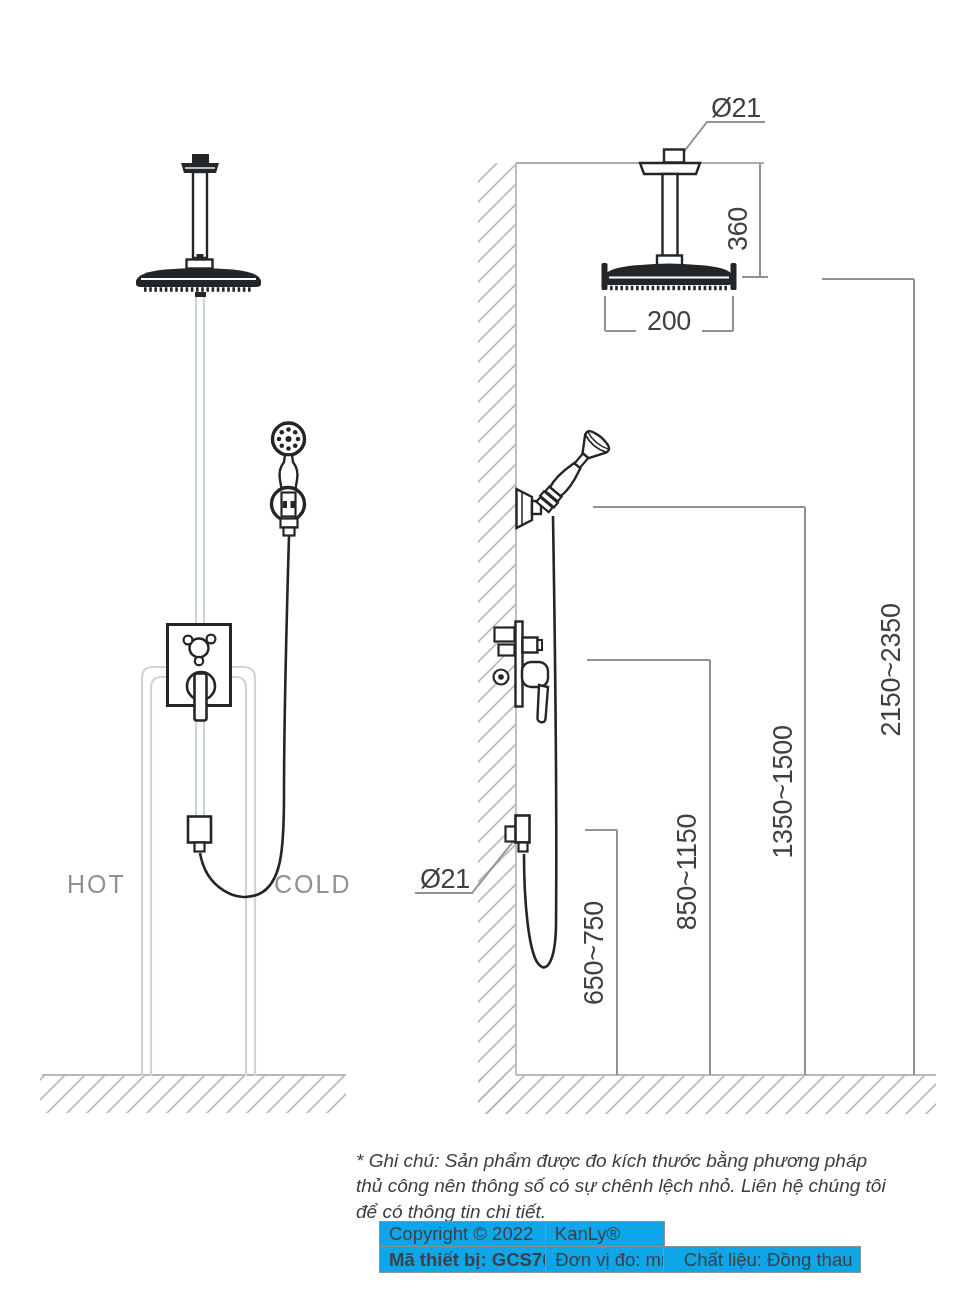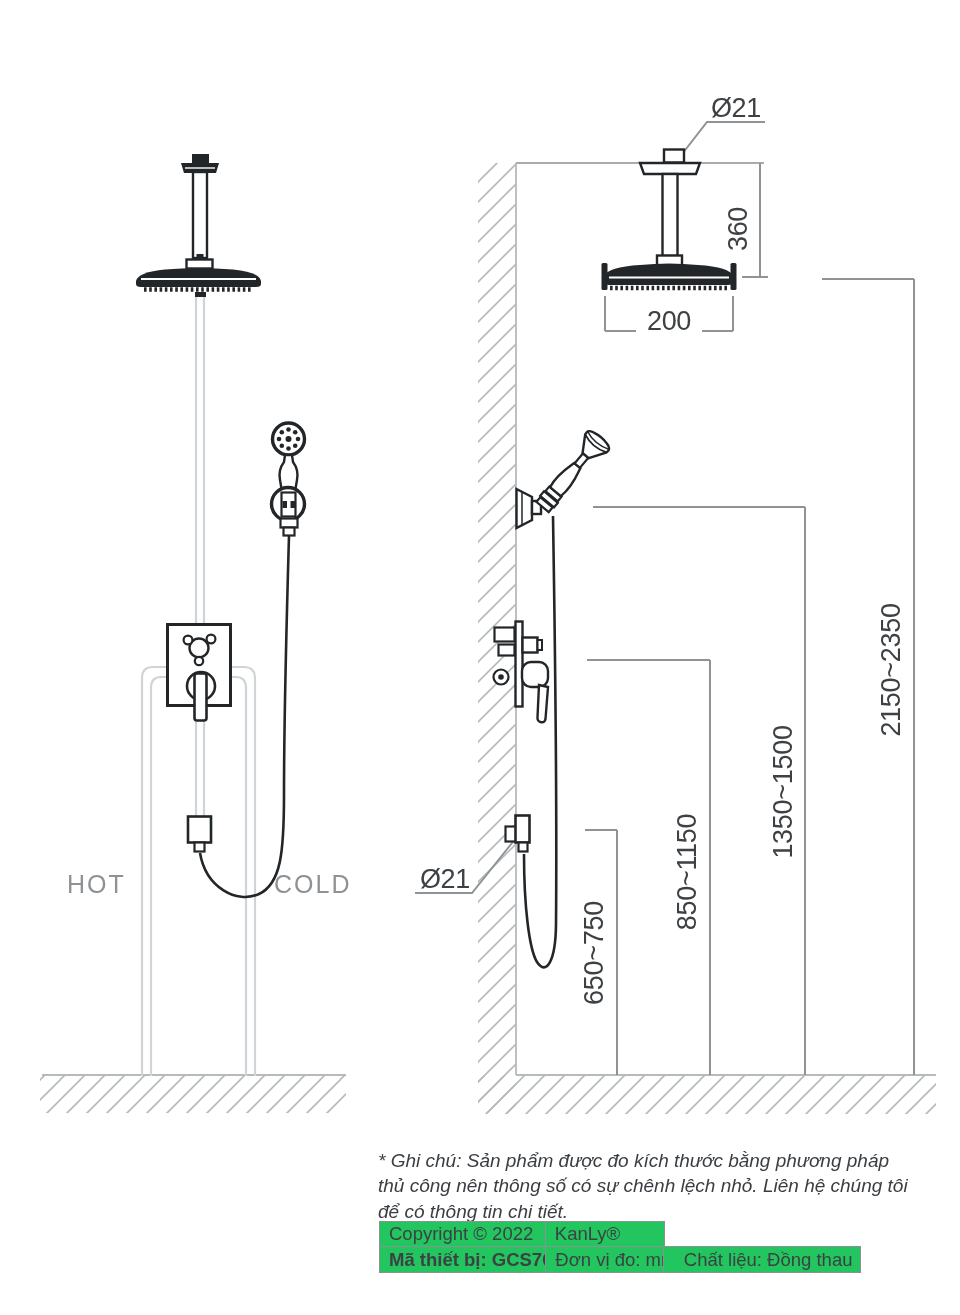--- a/index.html
+++ b/index.html
@@ -3,24 +3,24 @@
 <meta charset="utf-8">
 <style>
   html,body{margin:0;padding:0;background:#ffffff;}
   #page{position:relative;width:960px;height:1315px;background:#ffffff;overflow:hidden;
         font-family:"Liberation Sans","DejaVu Sans",sans-serif;}
   svg{position:absolute;left:0;top:0;}
   
   .dim{font:27px "Liberation Sans","DejaVu Sans",sans-serif;fill:#3d4144;letter-spacing:-0.3px;}
   .wm{font:25px "Liberation Sans","DejaVu Sans",sans-serif;fill:#8e9295;letter-spacing:2px;}
   
-  .note{position:absolute;left:378px;top:1148px;width:540px;
+  .note{position:absolute;left:356px;top:1148px;width:540px;
         font-size:19px;line-height:1.34;font-style:italic;color:#3a3e42;}
   
-  .tbl-row{position:absolute;display:flex;border:1.6px solid #8d9194;background:#22c55e;box-sizing:border-box;text-align:right;}
+  .tbl-row{position:absolute;display:flex;border:1.6px solid #8d9194;background:#0ea5e9;box-sizing:border-box;text-align:right;}
   .tbl-cell{display:flex;align-items:center;padding-left:9px;font-size:18.5px;color:#3d4145;
             border-left:1.6px solid #8d9194;box-sizing:border-box;white-space:nowrap;overflow:hidden;}
   .tbl-cell:first-child{border-left:none;}
   .b{font-weight:bold;}
 </style>
 </head>
 <body>
 
 <div id="page">
 

